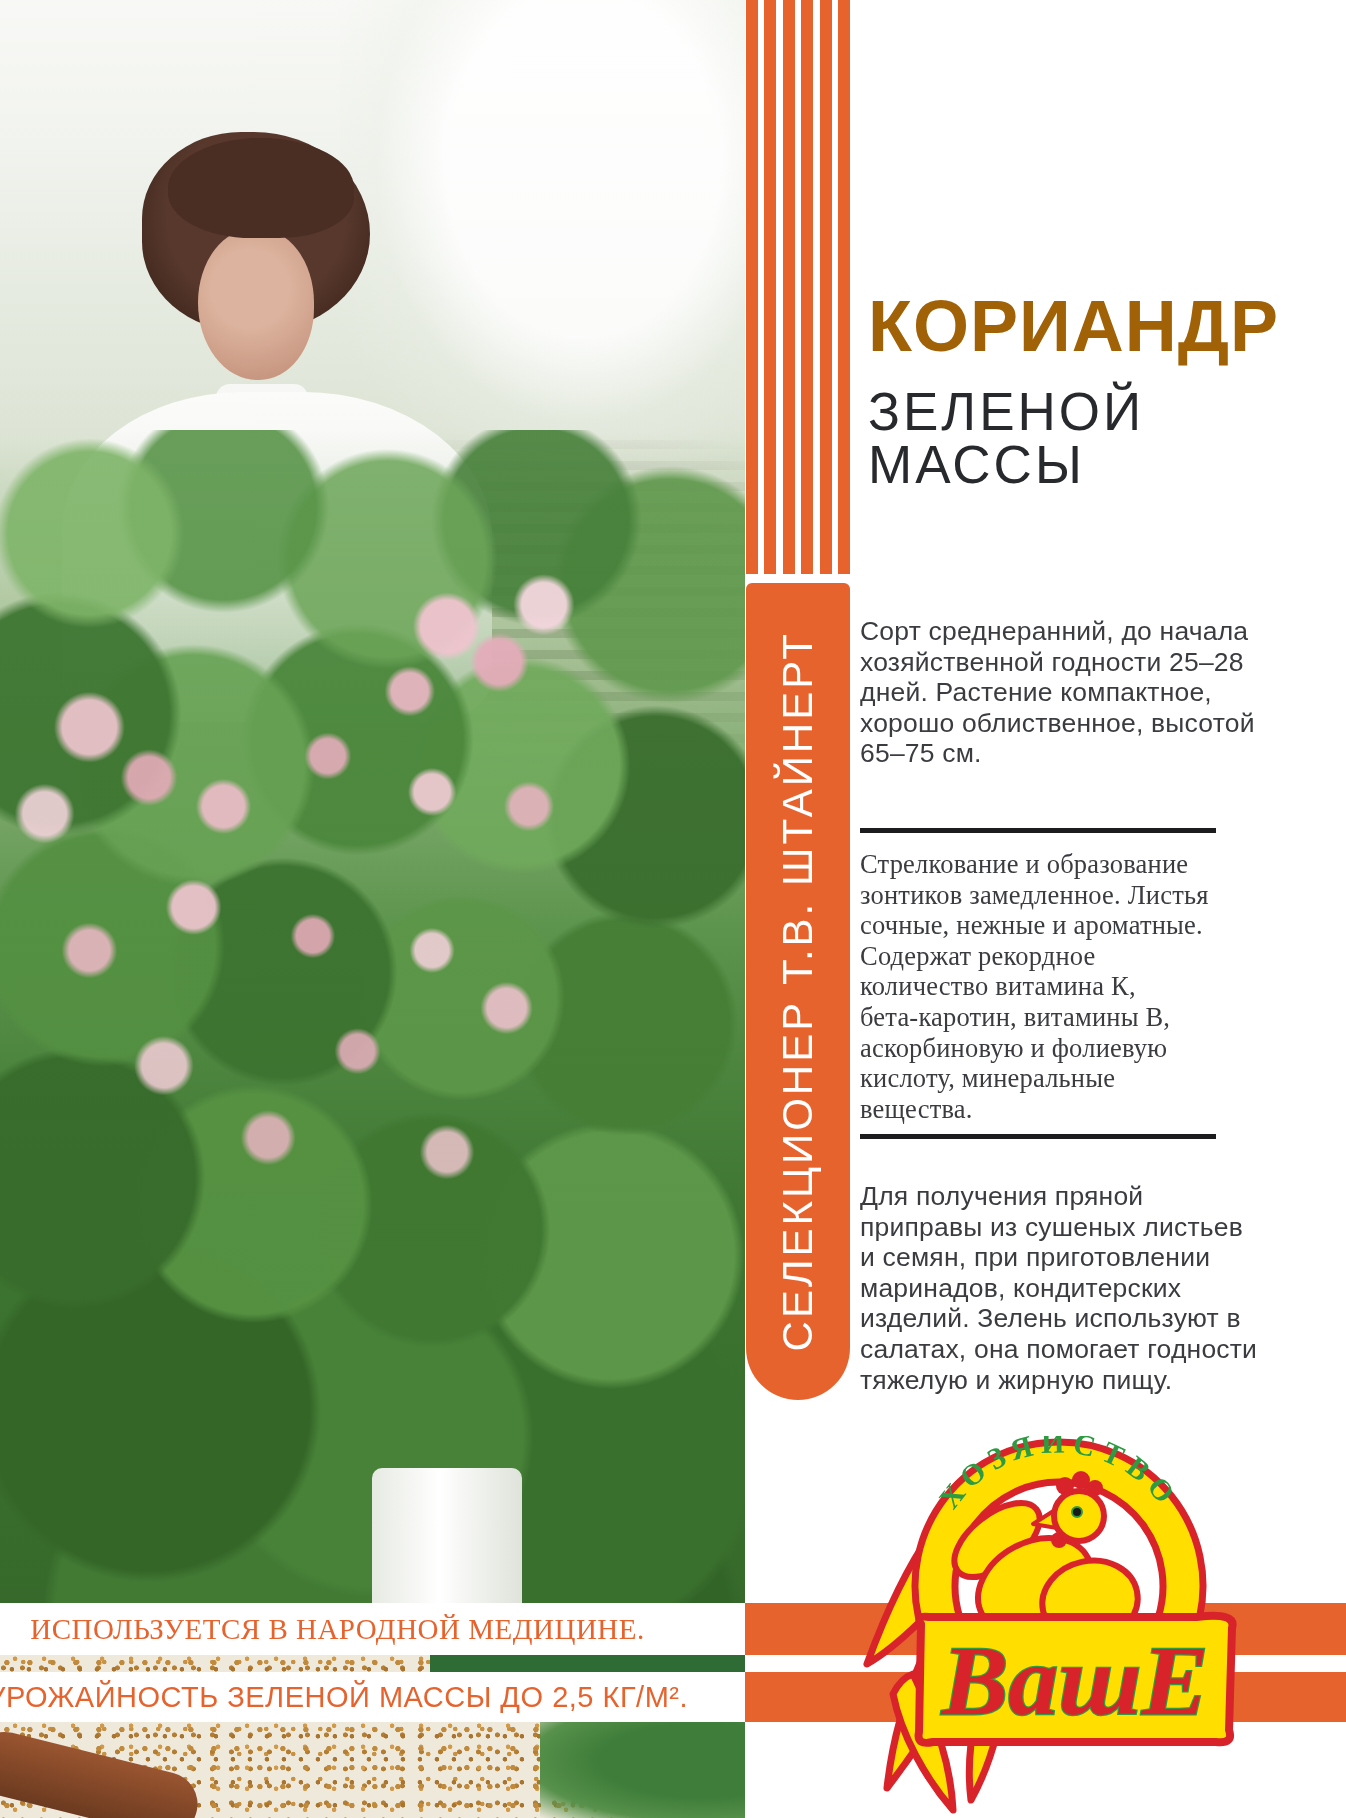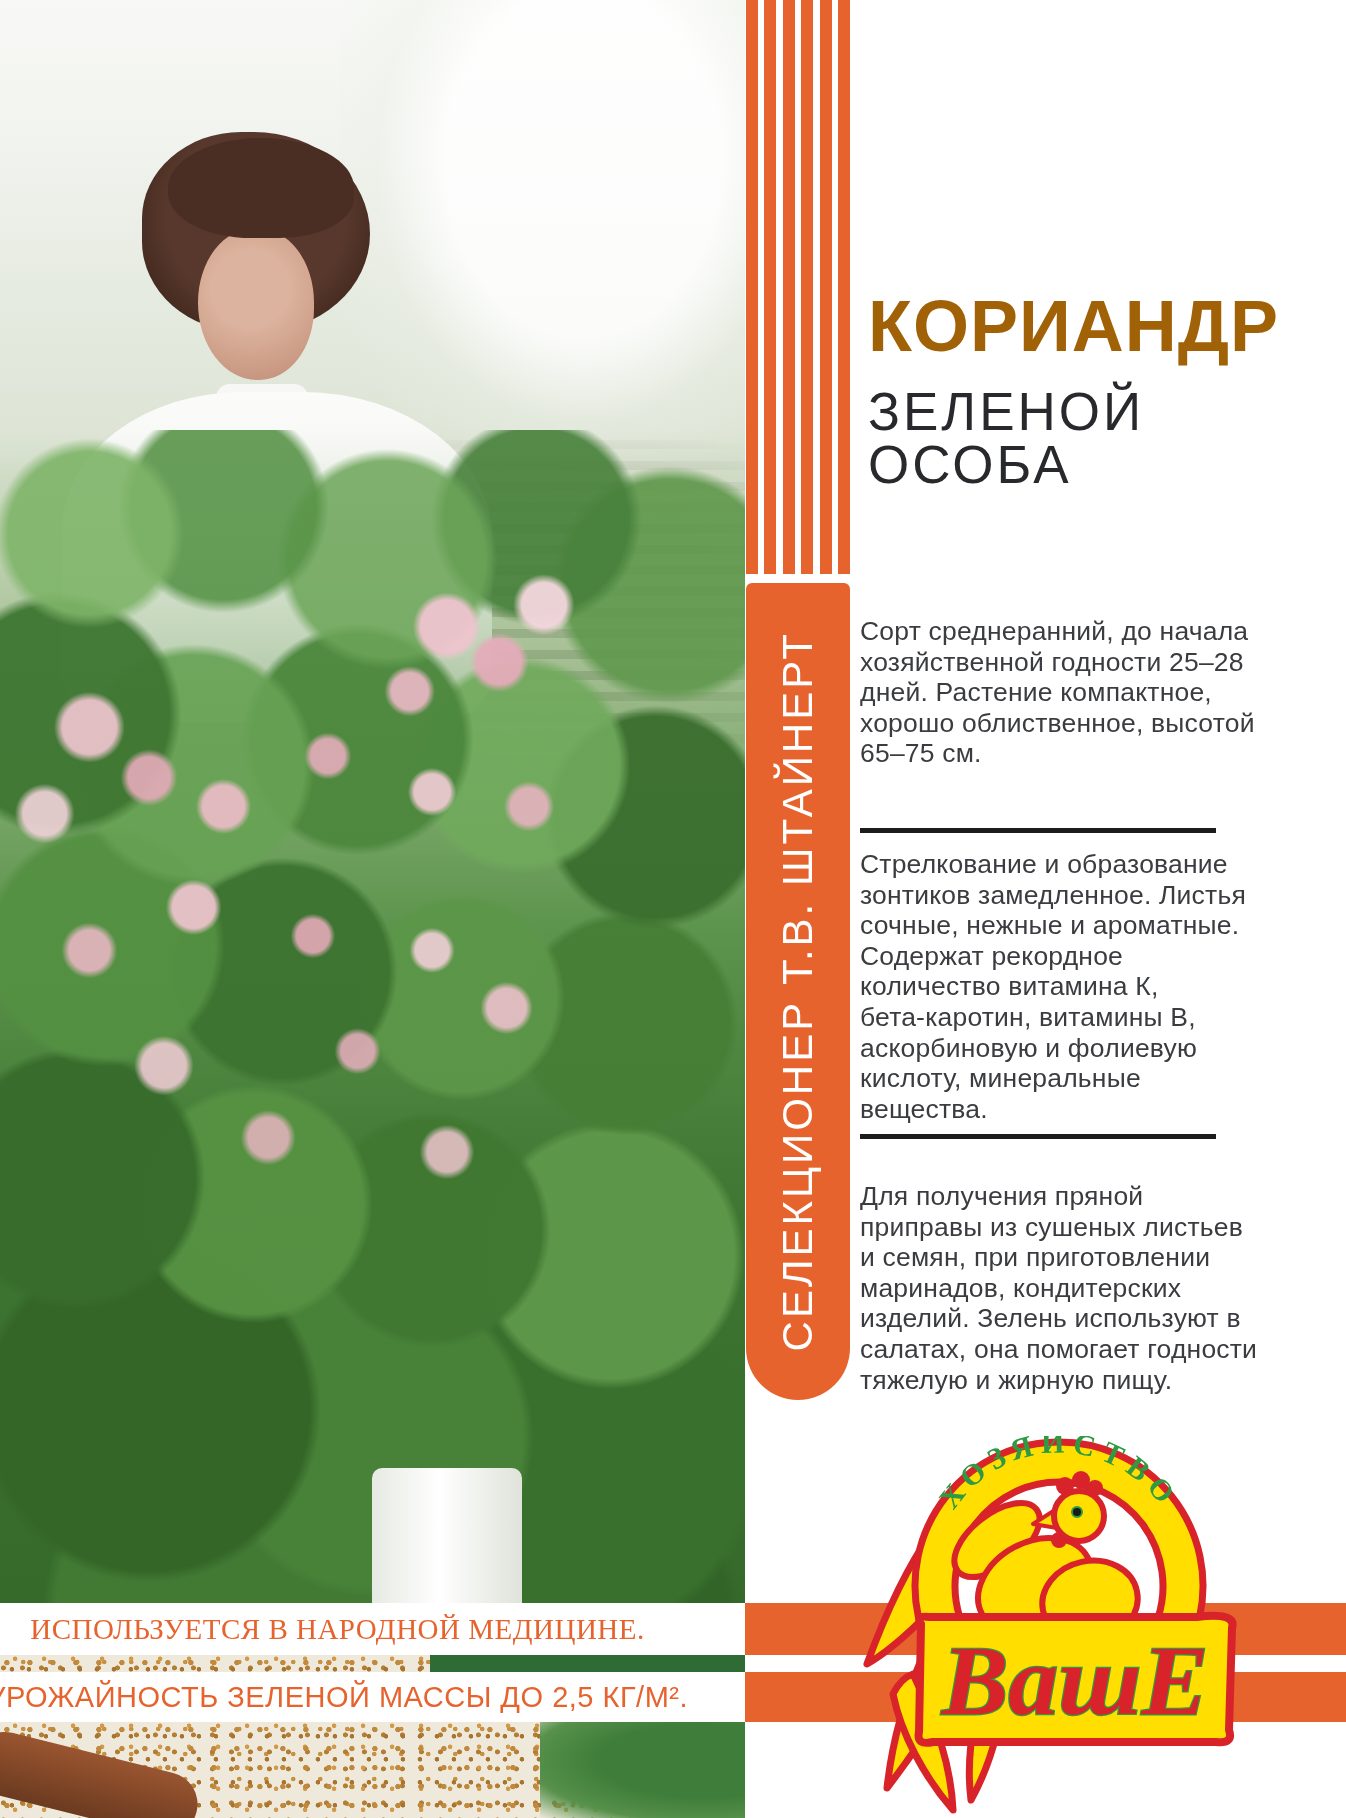--- a/index.html
+++ b/index.html
@@ -104,21 +104,21 @@
     background:var(--accent);border-radius:6px 6px 52px 52px;
     display:flex;align-items:center;justify-content:center;}
   .ribbon span{writing-mode:vertical-rl;transform:rotate(180deg);white-space:nowrap;
     color:#fff;font-size:42px;letter-spacing:3px;font-weight:400;}
 
   
   .title{position:absolute;left:868px;top:288px;font-size:72px;line-height:76px;font-weight:700;color:#a16207;letter-spacing:1px;}
   .subtitle{position:absolute;left:868px;top:385px;font-size:53px;line-height:53px;font-weight:400;color:#28292c;letter-spacing:3px;}
   .latin{position:absolute;left:868px;top:544px;font-size:34px;font-weight:400;color:var(--accent);letter-spacing:2px;}
   .para{position:absolute;left:860px;width:452px;font-size:26.5px;line-height:30.6px;color:#3b3c40;letter-spacing:.2px;white-space:pre-line;}
-  .para1{top:616px;} .para2{top:849px;} .para3{top:1181px;}
+  .para1{top:616px;} .para2{top:849px;font-family:Liberation Serif, serif;} .para3{top:1181px;}
   .rule{position:absolute;left:860px;width:356px;height:5px;background:#1c1c1e;}
   .rule1{top:828px;} .rule2{top:1134px;}
 
   
   .strip{position:absolute;left:0;width:745px;background:#fff;display:flex;align-items:center;justify-content:center;}
   .strip1{top:1603px;height:52px;font-family:Liberation Serif, serif;}
   .strip2{top:1672px;height:50px;}
   .strip span{color:var(--accent);font-size:29px;letter-spacing:.5px;padding-right:70px;white-space:nowrap;}
   .bar{position:absolute;left:745px;width:601px;background:var(--accent);}
   .bar1{top:1603px;height:52px;}
@@ -151,21 +151,21 @@
   </div>
 
   <div class="stripes"></div>
   <div class="ribbon">
     <span>СЕЛЕКЦИОНЕР Т.В. ШТАЙНЕРТ</span>
   </div>
 
   <div class="title">КОРИАНДР</div>
   <div class="subtitle">
     <span>ЗЕЛЕНОЙ</span><br>
-    <span>ОСОБА</span>
+    <span>МАССЫ</span>
   </div>
 
   <div class="para para1">Сорт среднеранний, до начала
 хозяйственной годности 25–28
 дней. Растение компактное,
 хорошо облиственное, высотой
 65–75 см.</div>
   <div class="rule rule1"></div>
   <div class="para para2">Стрелкование и образование
 зонтиков замедленное. Листья

